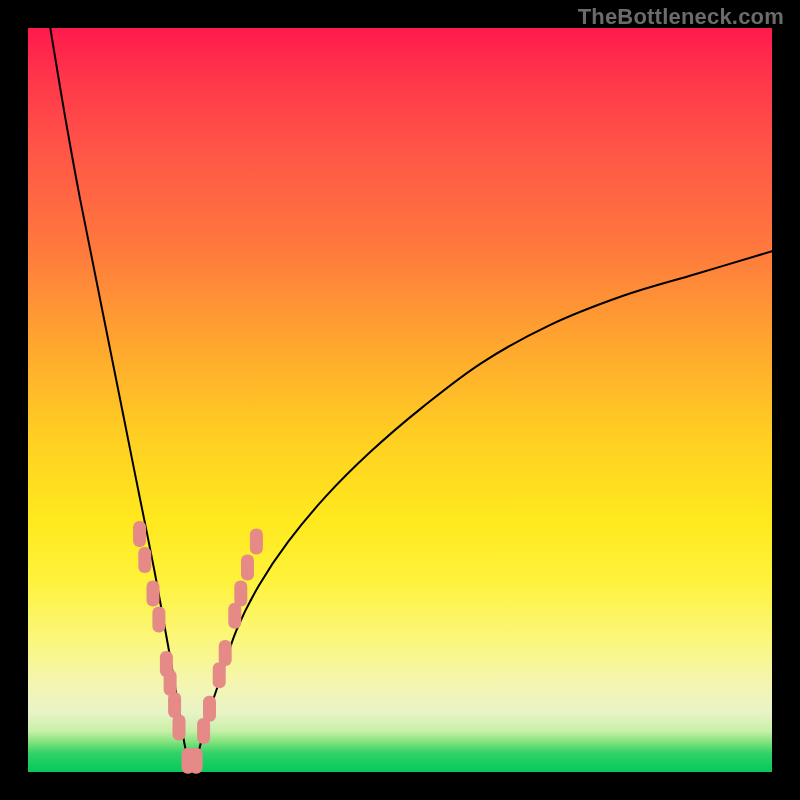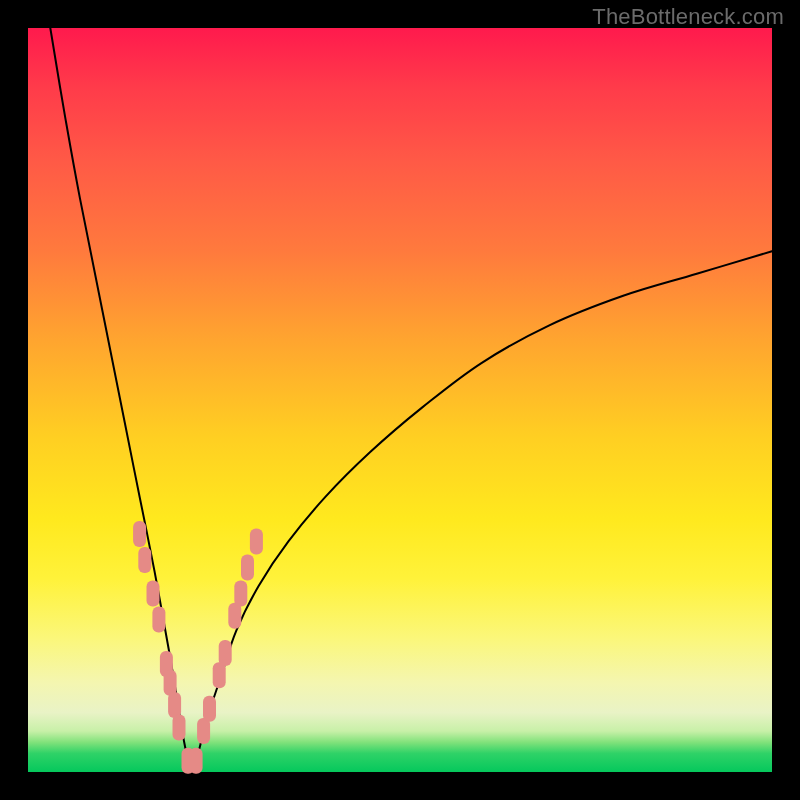--- a/index.html
+++ b/index.html
@@ -45,21 +45,21 @@
       #05c85c 100%
     );
   }
   .watermark {
     position: absolute;
     top: 4px;
     right: 16px;
     color: #6b6b6b;
     font-size: 22px;
     letter-spacing: 0.2px;
-    font-weight: 400;
+    font-weight: 700;
     user-select: none;
   }
   svg.curve {
     position: absolute;
     top: 0;
     left: 0;
     width: 744px;
     height: 744px;
     overflow: visible;
   }

